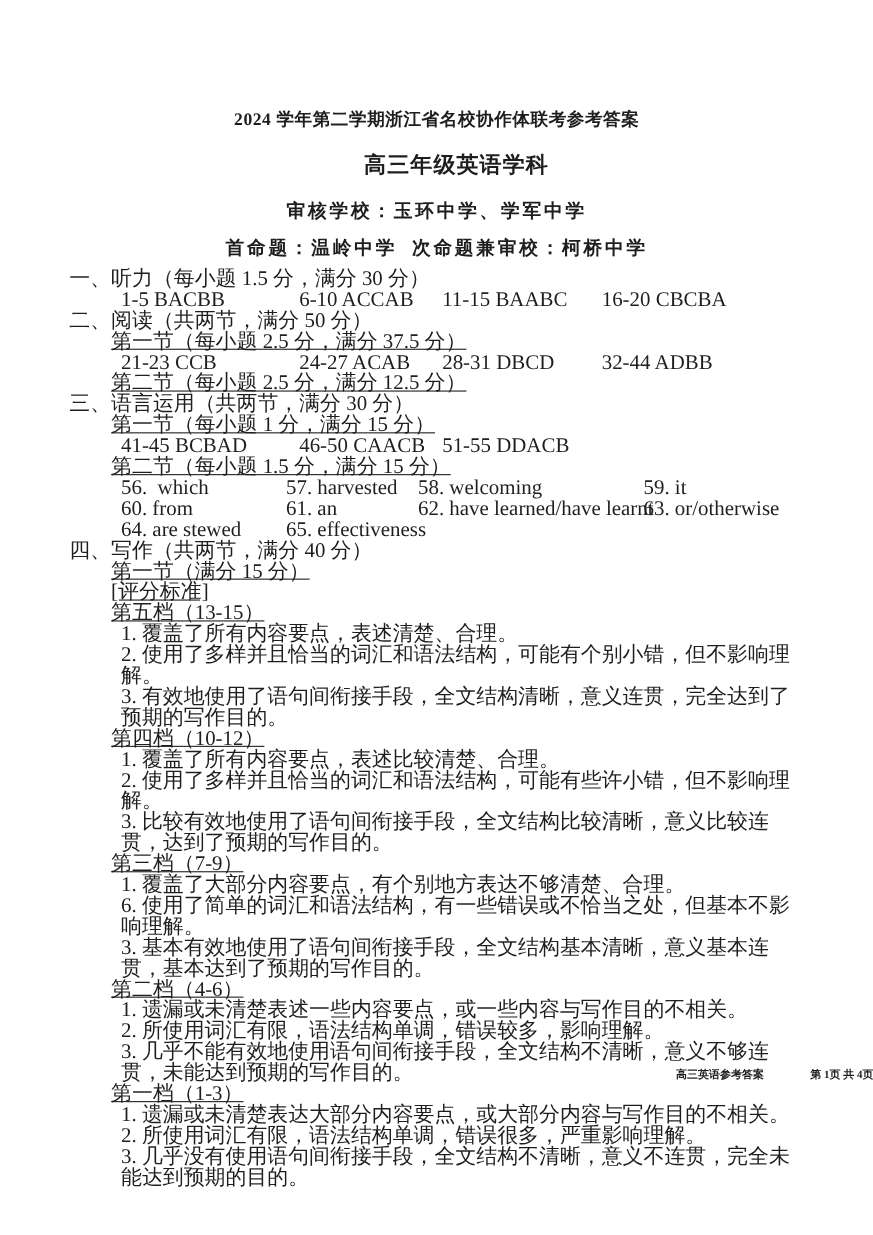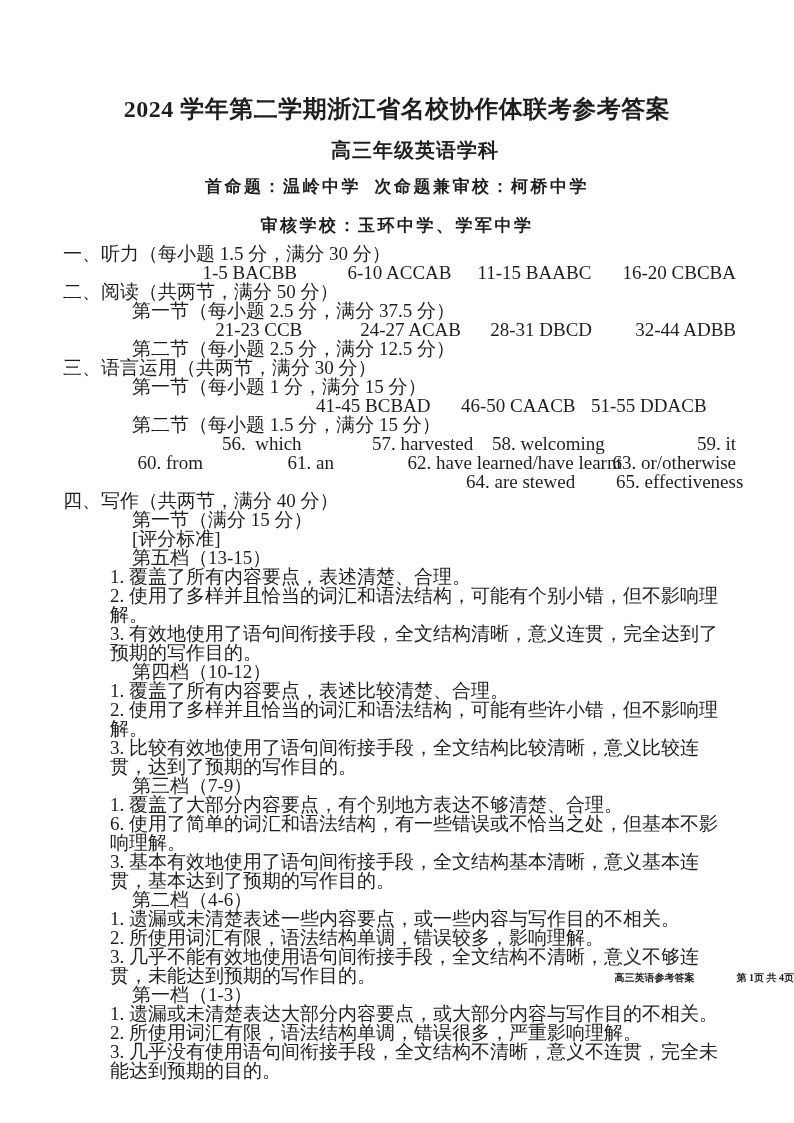--- a/index.html
+++ b/index.html
@@ -9,21 +9,21 @@
     height: 1123px;
     margin: 0 auto;
     background: #ffffff;
     color: #1e1e1e;
     font-family: "Liberation Serif", "DejaVu Serif", serif;
     overflow: hidden;
   }
   .doc-title {
     padding-top: 96px;
     text-align: center;
-    font-size: 24px;
+    font-size: 16px;
     line-height: 27px;
     font-weight: bold;
     letter-spacing: 0.5px;
   }
   .doc-subtitle {
     margin-top: 14px;
     text-align: center;
     font-size: 20px;
     line-height: 27px;
     font-weight: bold;
@@ -40,26 +40,26 @@
   }
   .setter-line { margin-top: 12px; }
   .reviewer-line { margin-top: 17px; }
   .doc-body {
     margin-top: 7px;
     padding: 0 58px 0 63px;
     font-size: 19px;
     line-height: 19px;
   }
   .sec-heading { white-space: pre-wrap; }
-  .sub { margin-left: 69px; }
+  .sub { margin-left: 38px; text-decoration: underline; }
   .crit { margin-left: 47px; white-space: pre-wrap; }
-  .answer-row { display: flex; margin-left: 47px; justify-content: flex-end; }
+  .answer-row { display: flex; margin-left: 47px; }
   .answer-row span { white-space: pre; display: block; }
   .cols-a .c0 { width: 145px; }
-  .cols-a .c1 { width: 130px; }
+  .cols-a .c1 { width: 130px; margin-left: 17px; }
   .cols-a .c2 { width: 145px; }
   .cols-b .c0 { width: 150px; }
   .cols-b .c1 { width: 120px; }
   .cols-b .c2 { width: 205px; }
   .page-footer {
     position: absolute;
     top: 968px;
     left: 0;
     width: 100%;
     text-align: right;
@@ -69,22 +69,22 @@
   }
   .page-footer .footer-doc { margin-right: 42px; }
 </style>
 </head>
 <body>
 
 <div class="page">
 
   <div class="doc-title">2024 学年第二学期浙江省名校协作体联考参考答案</div>
   <div class="doc-subtitle">高三年级英语学科</div>
+  <div class="committee reviewer-line">审核学校：玉环中学、学军中学</div>
   <div class="committee setter-line">首命题：温岭中学  次命题兼审校：柯桥中学</div>
-  <div class="committee reviewer-line">审核学校：玉环中学、学军中学</div>
 
   <div class="doc-body">
 
     <div class="sec-heading">一、听力（每小题 1.5 分，满分 30 分）</div>
     <div class="answer-row cols-a">
       <span class="c0">1-5 BACBB</span>
       <span class="c1">6-10 ACCAB</span>
       <span class="c2">11-15 BAABC</span>
       <span class="c3">16-20 CBCBA</span>
     </div>

